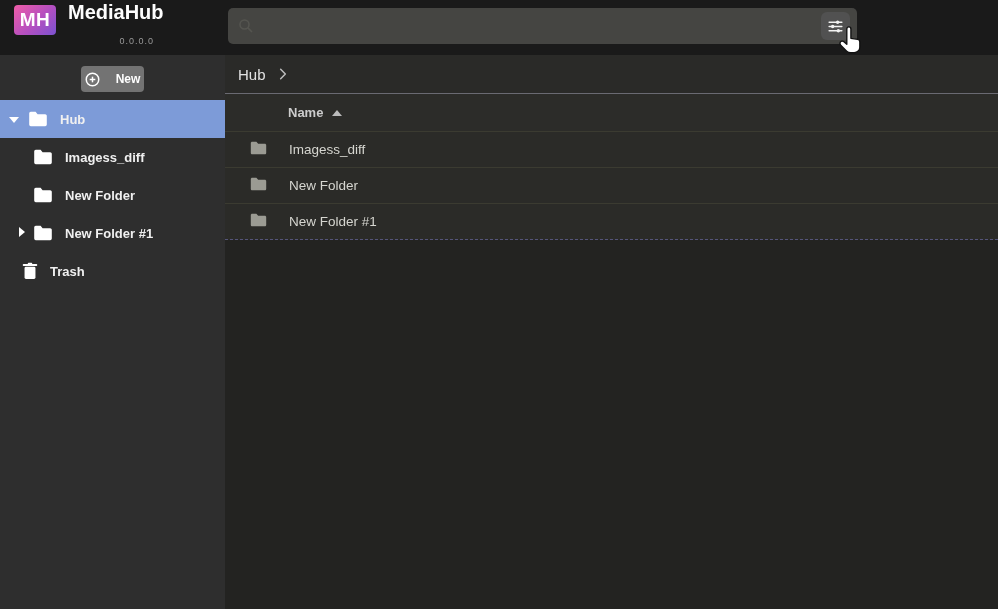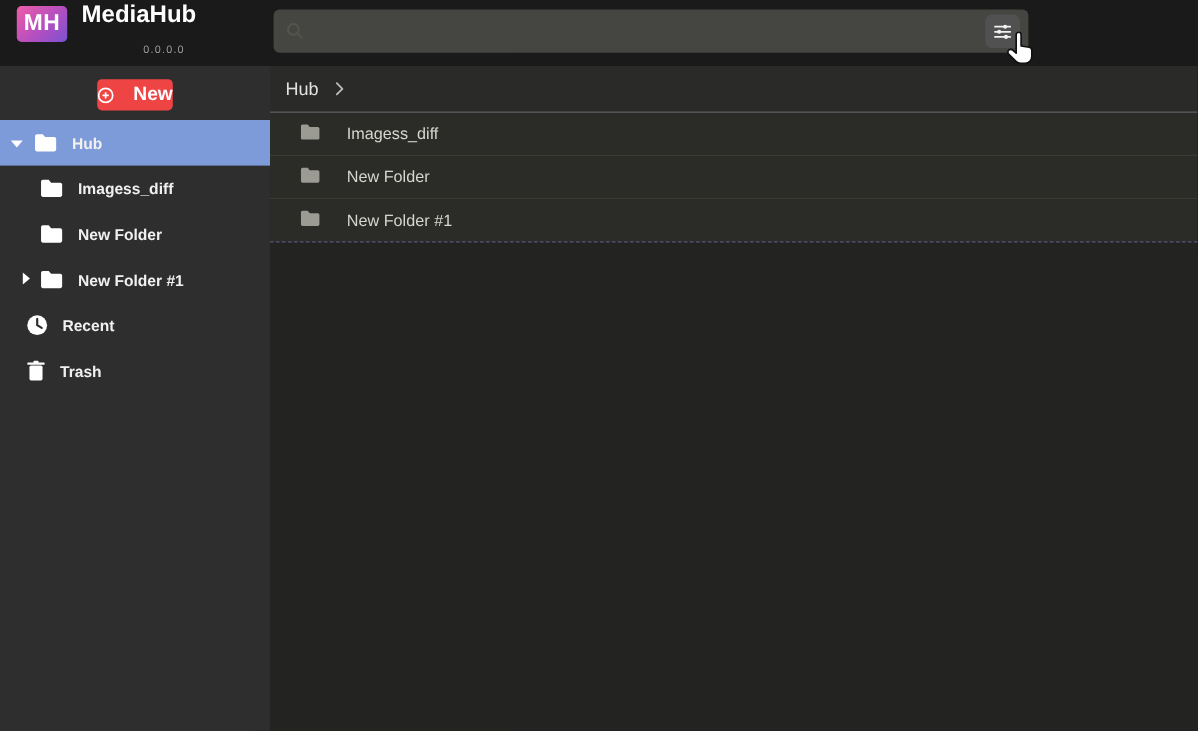--- a/index.html
+++ b/index.html
@@ -23,23 +23,23 @@
   .searchbar input { position:absolute; left:32px; top:0; width:560px; height:36px;
     background:transparent; border:none; outline:none; color:#ddd; font-size:13px;
     font-family:"Liberation Sans", sans-serif; }
   .filterbtn { position:absolute; right:7px; top:4px; width:29px; height:28px;
     background:#515151; border:none; border-radius:6px; cursor:pointer;
     display:flex; align-items:center; justify-content:center; }
 
   
   .sidebar { position:absolute; left:0; top:55px; width:225px; height:554px; background:#2e2e2e; }
   .newbtn { position:absolute; left:81px; top:11px; width:63px; height:26px;
-    background:#ef4444; border:none; border-radius:4px; color:#fff; cursor:pointer;
+    background:#737373; border:none; border-radius:4px; color:#fff; cursor:pointer;
     display:flex; align-items:center; justify-content:center; gap:16px;
-    font-size:16px; font-family:"Liberation Sans", sans-serif; font-weight:bold; }
+    font-size:12px; font-family:"Liberation Sans", sans-serif; font-weight:bold; }
   .tree { position:absolute; left:0; top:45px; width:225px; }
   .titem { position:relative; height:38px; display:flex; align-items:center;
     color:#f0f0f0; font-size:13px; font-weight:bold; cursor:pointer; }
   .titem.selected { background:#7d9bd8; }
   .titem .lbl { margin-left:12px; }
   .caret { width:0; height:0; position:absolute; }
   .caret.down { left:9px; top:17px; border-left:5px solid transparent;
     border-right:5px solid transparent; border-top:6px solid #fff; }
   .caret.right { left:19px; top:13px; border-top:5px solid transparent;
     border-bottom:5px solid transparent; border-left:6px solid #fff; }
@@ -144,29 +144,20 @@
       <div class="titem">
         <span class="caret right"></span>
         <span class="ic-slot ind1">
           <svg width="20" height="16" viewBox="0 0 24 20">
               <path fill="#fff" d="M1 3c0-1.1.9-2 2-2h6l2.5 3H21c1.1 0 2 .9 2 2v11c0 1.1-.9 2-2 2H3c-1.1 0-2-.9-2-2V3z"></path>
             </svg>
         </span>
         <span class="lbl">New Folder #1</span>
       </div>
 
-      <div class="titem">
-        <span class="ic-slot ind-ic">
-          <svg width="18" height="18" viewBox="0 0 24 24">
-            <circle cx="12" cy="12" r="11" fill="#fff"></circle>
-            <path d="M12 5v7l5 3" fill="none" stroke="#2e2e2e" stroke-width="2.4" stroke-linecap="round"></path>
-          </svg>
-        </span>
-        <span class="lbl">Recent</span>
-      </div>
 
       <div class="titem">
         <span class="ic-slot ind-ic">
           <svg width="16" height="18" viewBox="0 0 22 24">
             <rect x="3.5" y="6" width="15" height="17" rx="2" fill="#fff"></rect>
             <rect x="1" y="2.5" width="20" height="2.6" rx="1.2" fill="#fff"></rect>
             <rect x="8" y="0.5" width="6" height="3" rx="1" fill="#fff"></rect>
           </svg>
         </span>
         <span class="lbl">Trash</span>
@@ -177,20 +168,24 @@
 
   <main class="content">
 
     <div class="breadcrumb">
       <span class="crumb">Hub</span>
       <svg width="14" height="14" viewBox="0 0 24 24">
         <path d="M8 4l8 8-8 8" fill="none" stroke="#bdbdbd" stroke-width="2.6" stroke-linecap="round" stroke-linejoin="round"></path>
       </svg>
     </div>
 
+    <div class="thead">
+      <span class="colname">Name</span>
+      <span class="sortasc"></span>
+    </div>
 
     <div class="row">
       <span class="fold">
         <svg width="17" height="14" viewBox="0 0 24 20">
             <path fill="#9b9b93" d="M1 3c0-1.1.9-2 2-2h6l2.5 3H21c1.1 0 2 .9 2 2v11c0 1.1-.9 2-2 2H3c-1.1 0-2-.9-2-2V3z"></path>
           </svg>
       </span>
       <span class="rname">Imagess_diff</span>
     </div>
 

